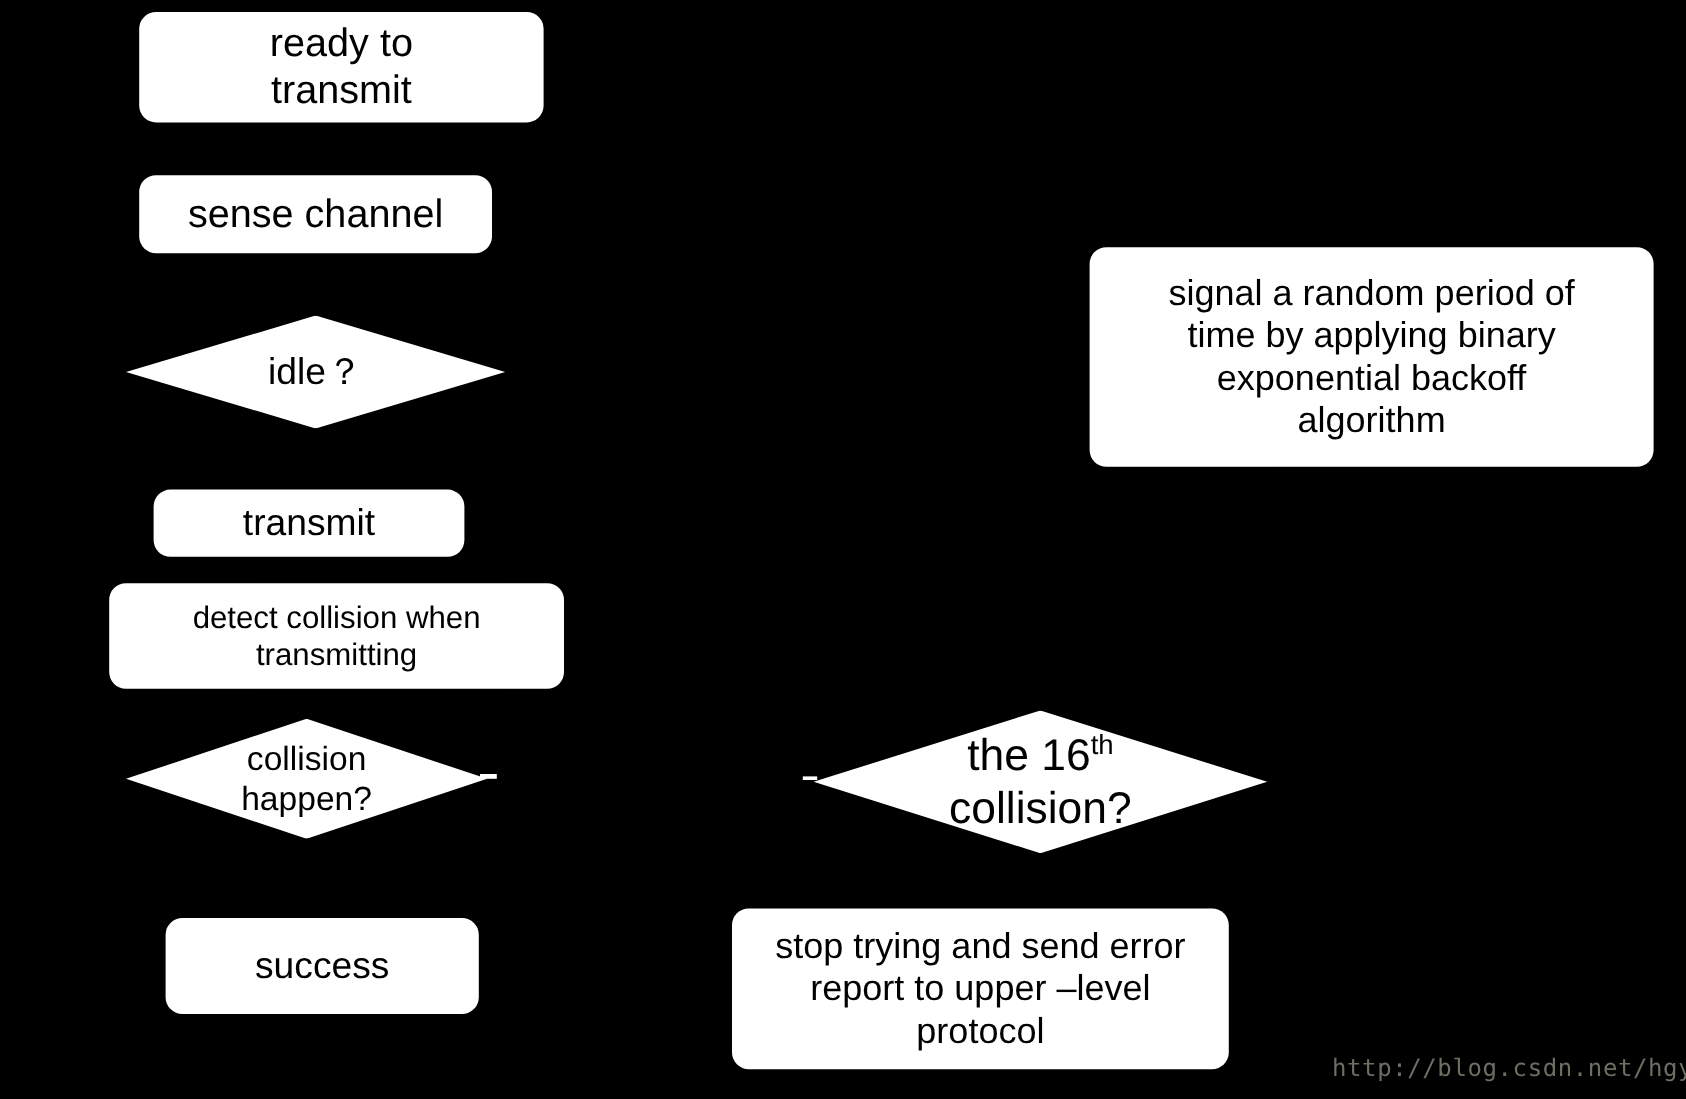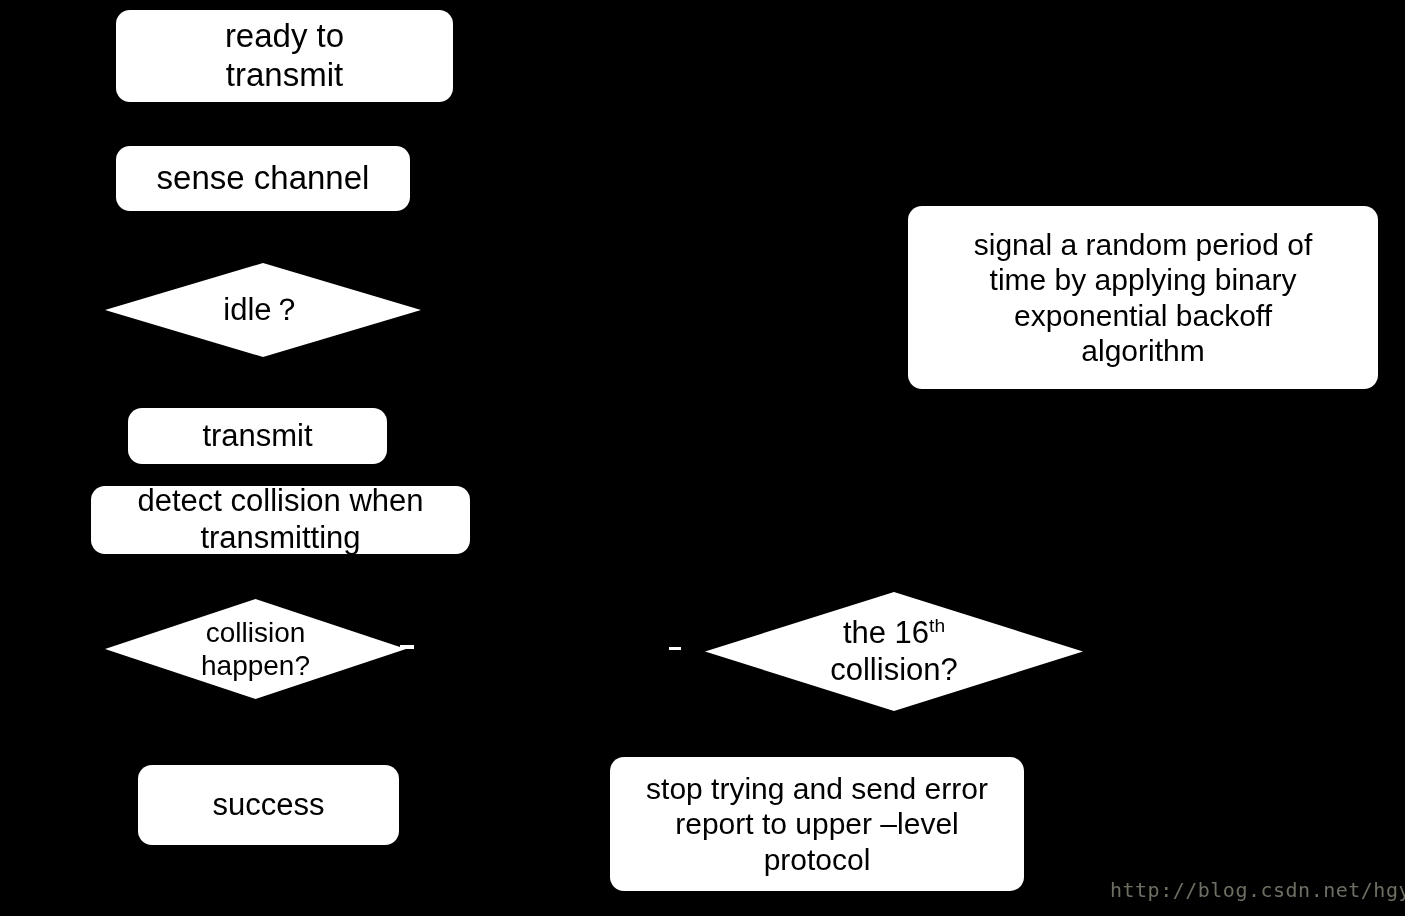--- a/index.html
+++ b/index.html
@@ -84,38 +84,38 @@
 
   <div class="node decision" id="n-idle-decision" style="left: 105px; top: 263px; width: 316px; height: 94px; font-size: 31px;">
     <div class="dmd"></div>
     <div class="dlabel">idle？</div>
   </div>
 
   <div class="node proc" id="n-sense-channel" style="left: 116px; top: 146px; width: 294px; height: 65px; font-size: 33px;">sense channel</div>
 
   <div class="node proc" id="n-transmit" style="left: 128px; top: 408px; width: 259px; height: 56px; font-size: 31px;">transmit</div>
 
-  <div class="node proc" id="n-detect-collision" style="left: 91px; top: 486px; width: 379px; height: 68px; font-size: 31px;">detect collision when
+  <div class="node proc" id="n-detect-collision" style="left: 91px; top: 486px; width: 379px; height: 88px; font-size: 26px;">detect collision when
 transmitting</div>
 
   <div class="node proc" id="n-success" style="left: 138px; top: 765px; width: 261px; height: 80px; font-size: 31px;">success</div>
 
   <div class="node decision" id="n-collision-happen-decision" style="left: 105px; top: 599px; width: 301px; height: 100px; font-size: 28px;">
     <div class="dmd"></div>
     <div class="dlabel">collision
 happen?</div>
   </div>
 
   <div class="node proc" id="n-backoff-delay" style="left: 908px; top: 206px; width: 470px; height: 183px; font-size: 30px;">signal a random period of
 time by applying binary
 exponential backoff
 algorithm</div>
 
 
-  <div class="node decision" id="n-sixteenth-collision-decision" style="left: 705px; top: 592px; width: 378px; height: 119px; font-size: 31px;">
+  <div class="node decision" id="n-sixteenth-collision-decision" style="left: 678px; top: 592px; width: 378px; height: 119px; font-size: 37px;">
     <div class="dmd"></div>
     <div class="dlabel"><span>the 16</span><sup class="ord">th</sup><span>
 collision?</span></div>
   </div>
 
   <div class="node proc" id="n-error-report" style="left: 610px; top: 757px; width: 414px; height: 134px; font-size: 30px;">stop trying and send error
 report to upper –level
 protocol</div>
 
   <div class="stub" id="s-collision-right-stub" style="left: 400px; top: 645px; width: 14px; height: 4px;"></div>

